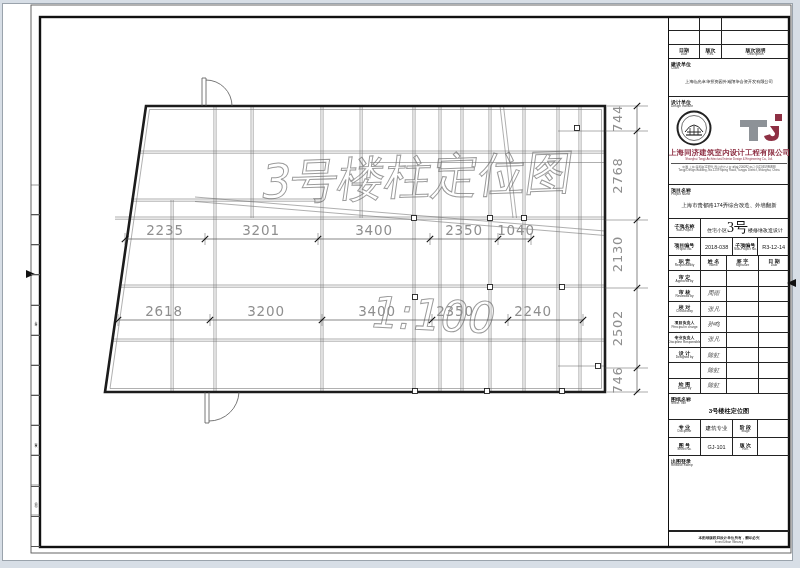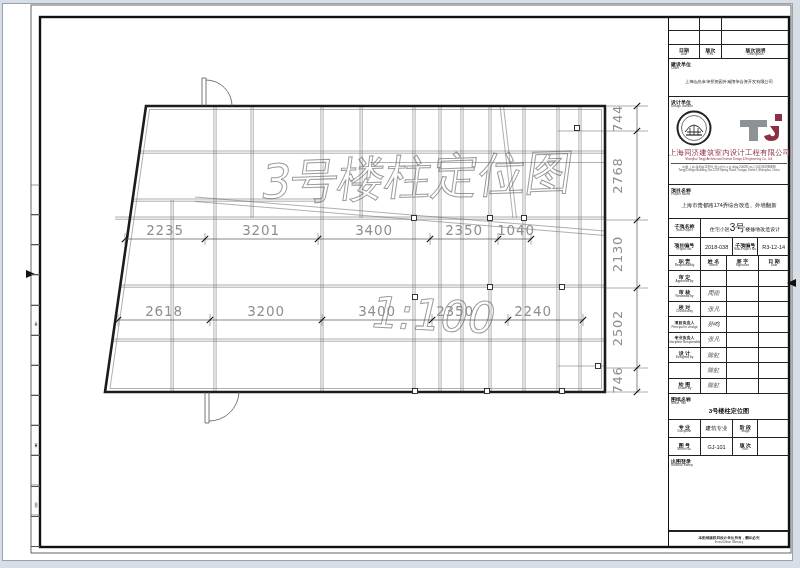--- a/index.html
+++ b/index.html
@@ -46,30 +46,30 @@
   #rev-table .rrow{flex:1;display:flex;border-bottom:0.8px solid #222;}
   #rev-table .rrow:last-child{border-bottom:none;}
   #rev-table .rcell{box-sizing:border-box;border-right:0.8px solid #222;
       display:flex;flex-direction:column;align-items:center;justify-content:center;}
   #rev-table .rcell:last-child{border-right:none;}
   
   #client-sec{height:38px;}
   #client-sec .cname{position:absolute;left:0;right:0;top:20px;text-align:center;font-size:4.2px;color:#111;}
   #design-sec{height:88px;}
   #logo-row{position:absolute;left:6px;right:6px;top:13px;height:36px;display:flex;align-items:center;justify-content:space-between;}
-  #inst-name{position:absolute;left:0;right:0;top:51px;text-align:center;font-size:7.4px;font-weight:normal;color:#8e3044;letter-spacing:.2px;white-space:nowrap;}
+  #inst-name{position:absolute;left:0;right:0;top:51px;text-align:center;font-size:7.4px;font-weight:bold;color:#8e3044;letter-spacing:.2px;white-space:nowrap;}
   #inst-en{position:absolute;left:0;right:0;top:60px;text-align:center;font-size:2.9px;color:#8e3044;white-space:nowrap;}
   #inst-addr{position:absolute;left:2px;right:2px;top:66px;border-top:0.6px solid #555;padding-top:1.5px;text-align:center;}
   #inst-addr div{font-size:2.9px;color:#555;line-height:3.6px;white-space:nowrap;}
   
   #project-sec{height:34px;}
   #project-sec .pname{position:absolute;left:0;right:0;top:17px;text-align:center;font-size:5.4px;color:#111;}
   #sub-sec{height:19px;}
   #sub-sec .subval{font-size:5px;}
-  #sub-sec .subval .big{font-size:10px;font-family:Liberation Sans, sans-serif;}
+  #sub-sec .subval .big{font-size:14px;font-family:Liberation Serif, serif;}
   #num-sec{height:18px;}
   
   #pers-sec{height:138px;display:flex;flex-direction:column;}
   #pers-sec .prow{flex:1;display:flex;border-bottom:0.8px solid #222;}
   #pers-sec .prow:last-child{border-bottom:none;}
   #pers-sec .pcell{box-sizing:border-box;border-right:0.8px solid #222;display:flex;flex-direction:column;align-items:center;justify-content:center;overflow:hidden;}
   #pers-sec .pcell:last-child{border-right:none;}
   .w32{width:32px;}.w26{width:26px;}.w33{width:33px;}.w25{width:25px;}.w31{width:31px;}.wrest{flex:1;}
   
   #sheettitle-sec{height:26px;}

